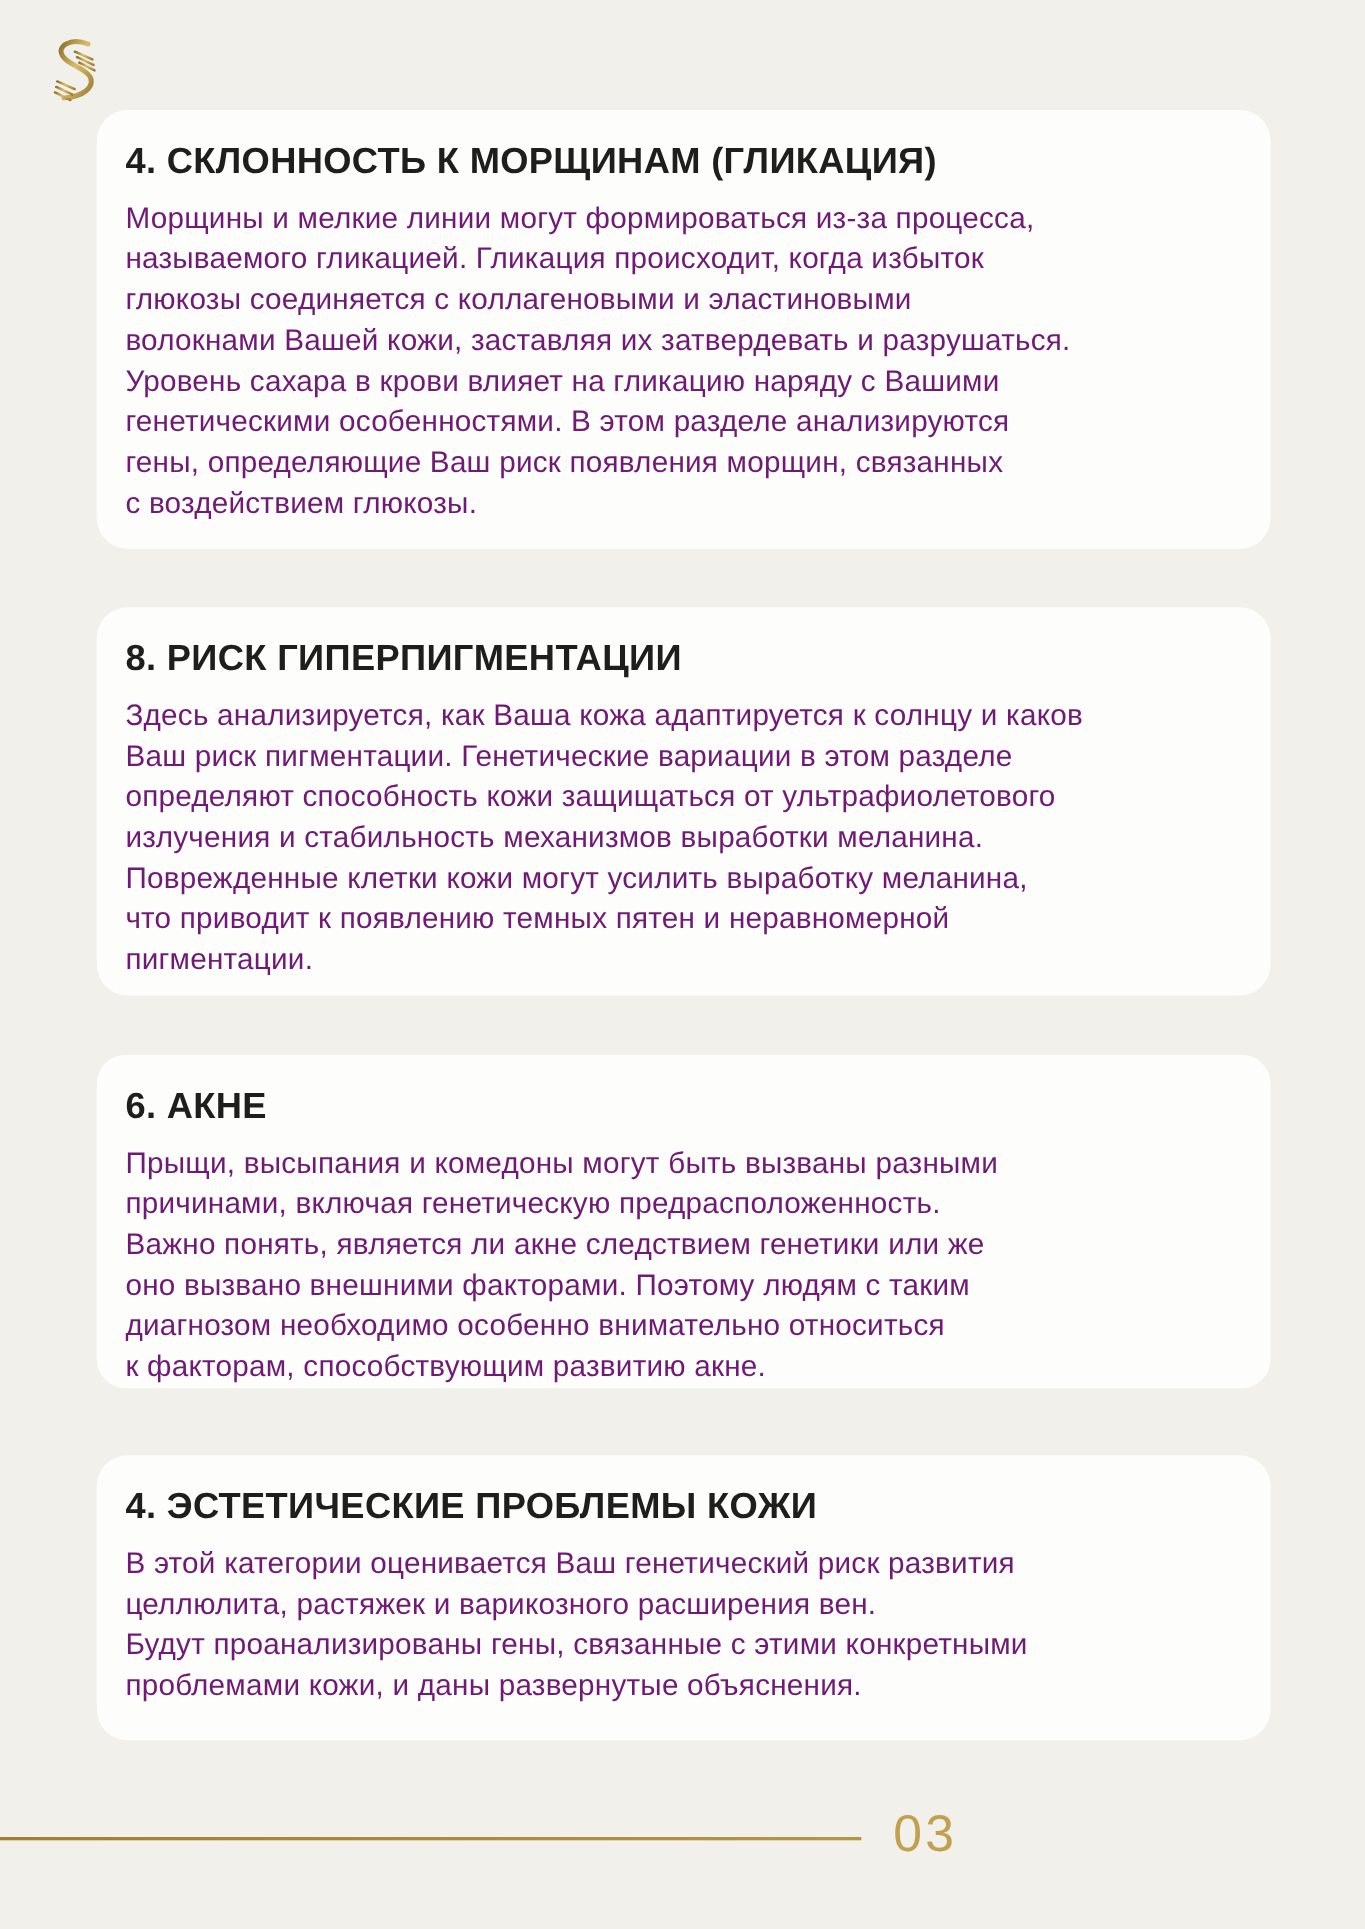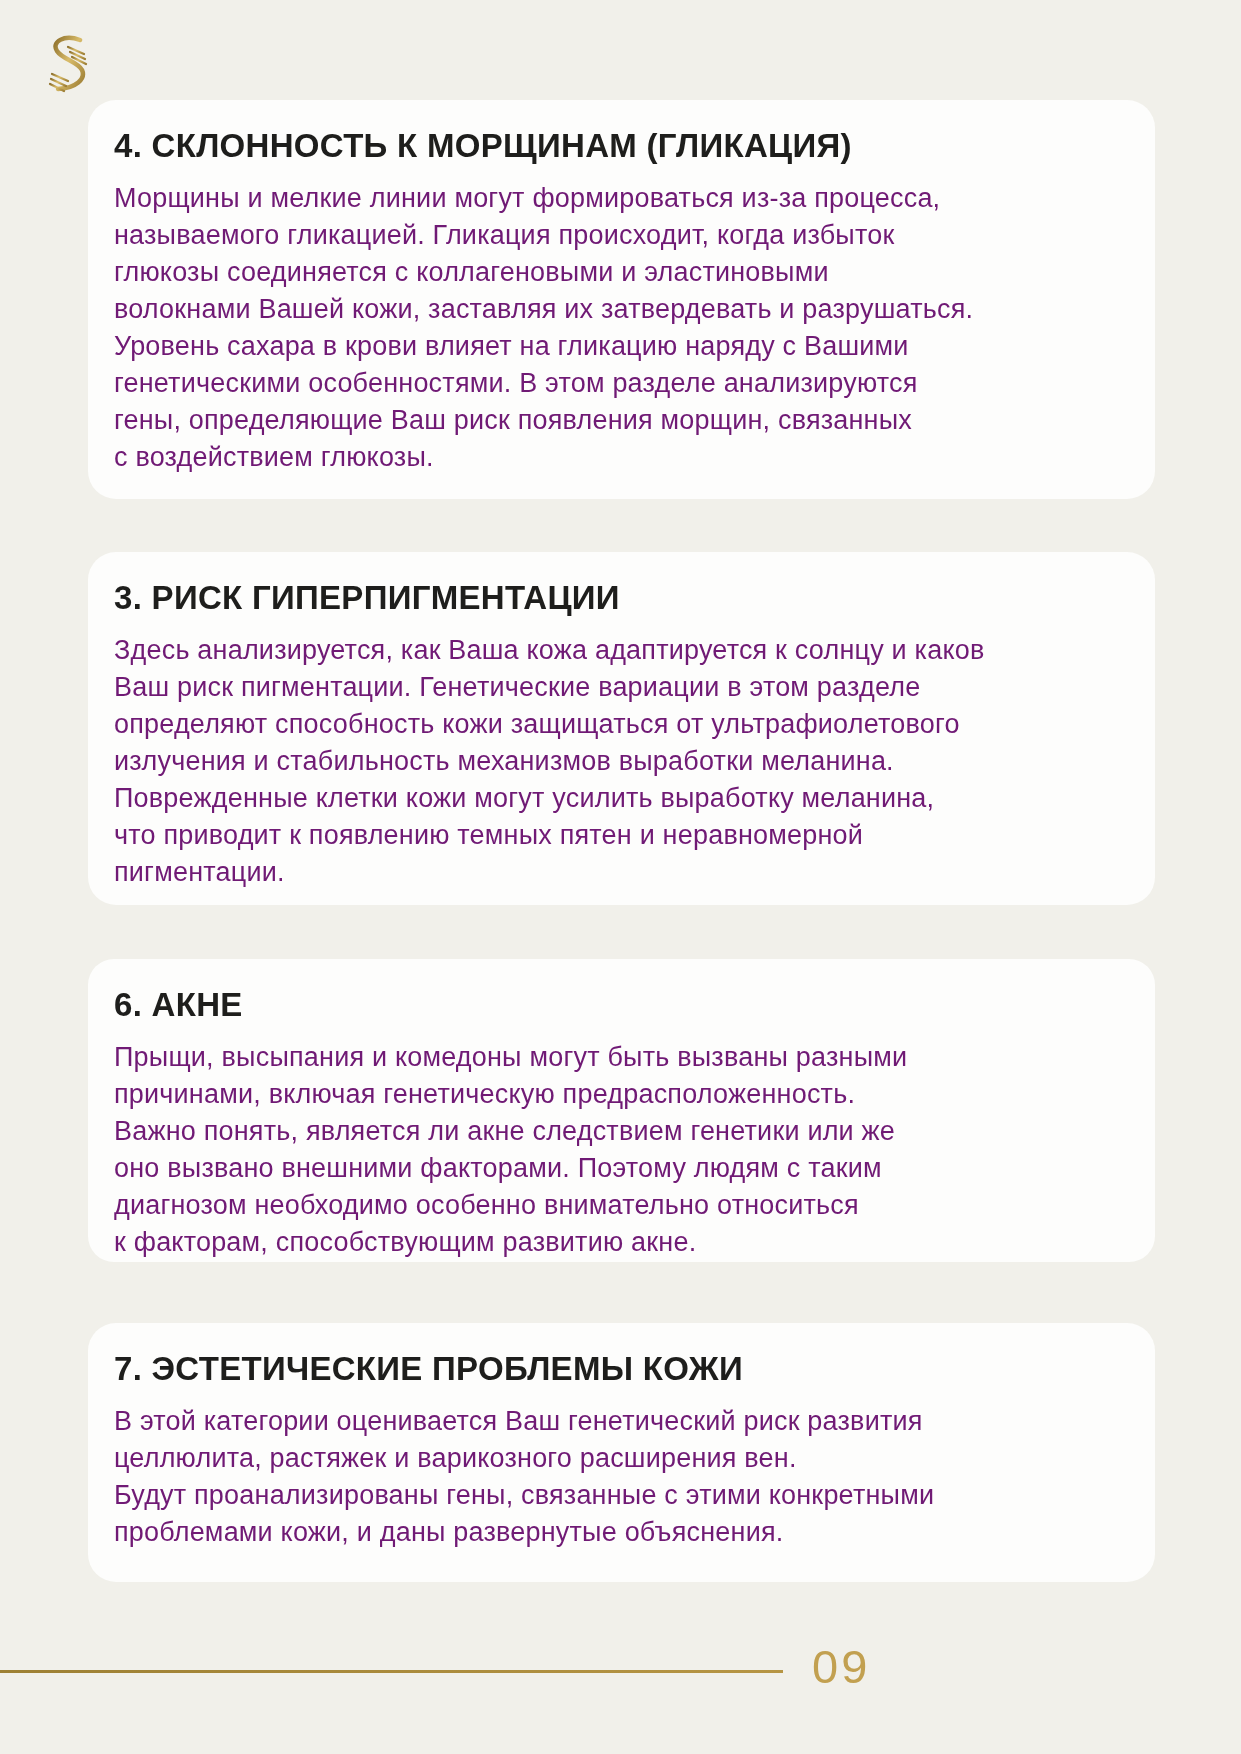--- a/index.html
+++ b/index.html
@@ -99,42 +99,42 @@
 называемого гликацией. Гликация происходит, когда избыток
 глюкозы соединяется с коллагеновыми и эластиновыми
 волокнами Вашей кожи, заставляя их затвердевать и разрушаться.
 Уровень сахара в крови влияет на гликацию наряду с Вашими
 генетическими особенностями. В этом разделе анализируются
 гены, определяющие Ваш риск появления морщин, связанных
 с воздействием глюкозы.</p>
 </section>
 
 <section class="card card-2">
-  <h2>3. РИСК ГИПЕРПИГМЕНТАЦИИ</h2>
+  <h2>8. РИСК ГИПЕРПИГМЕНТАЦИИ</h2>
   <p>Здесь анализируется, как Ваша кожа адаптируется к солнцу и каков
 Ваш риск пигментации. Генетические вариации в этом разделе
 определяют способность кожи защищаться от ультрафиолетового
 излучения и стабильность механизмов выработки меланина.
 Поврежденные клетки кожи могут усилить выработку меланина,
 что приводит к появлению темных пятен и неравномерной
 пигментации.</p>
 </section>
 
 <section class="card card-3">
   <h2>6. АКНЕ</h2>
   <p>Прыщи, высыпания и комедоны могут быть вызваны разными
 причинами, включая генетическую предрасположенность.
 Важно понять, является ли акне следствием генетики или же
 оно вызвано внешними факторами. Поэтому людям с таким
 диагнозом необходимо особенно внимательно относиться
 к факторам, способствующим развитию акне.</p>
 </section>
 
 <section class="card card-4">
-  <h2>7. ЭСТЕТИЧЕСКИЕ ПРОБЛЕМЫ КОЖИ</h2>
+  <h2>4. ЭСТЕТИЧЕСКИЕ ПРОБЛЕМЫ КОЖИ</h2>
   <p>В этой категории оценивается Ваш генетический риск развития
 целлюлита, растяжек и варикозного расширения вен.
 Будут проанализированы гены, связанные с этими конкретными
 проблемами кожи, и даны развернутые объяснения.</p>
 </section>
 
 <div class="footer-line"></div>
-<div class="page-number">09</div>
+<div class="page-number">03</div>
 
 </body></html>

